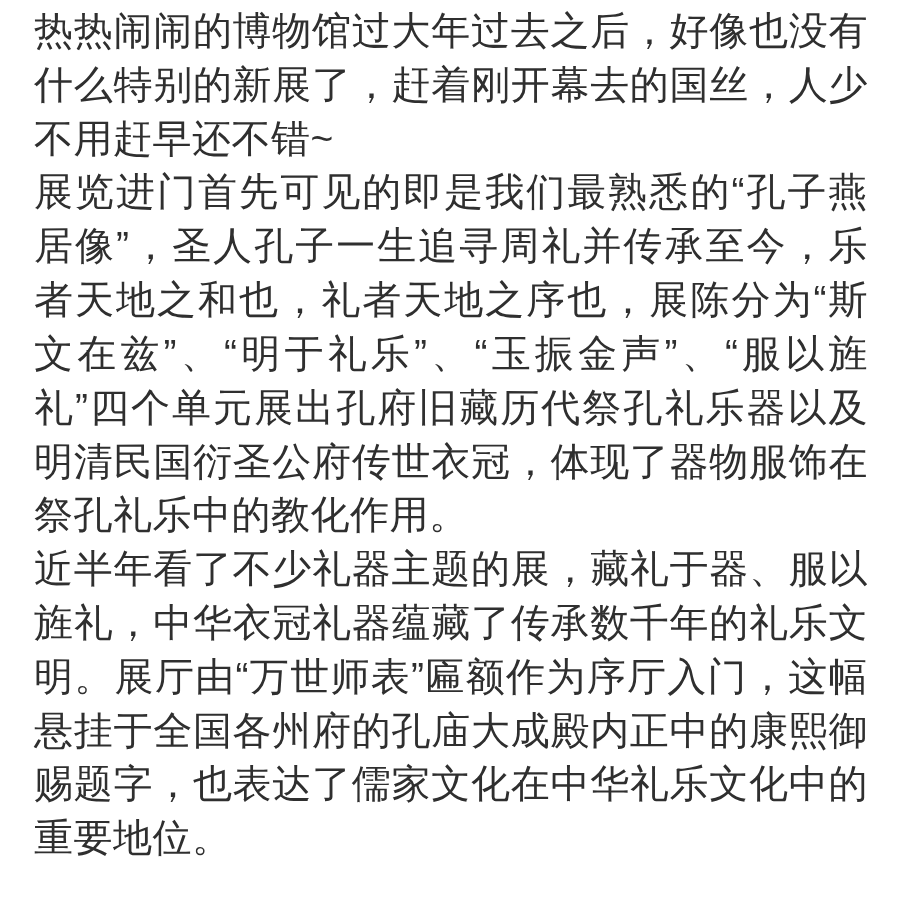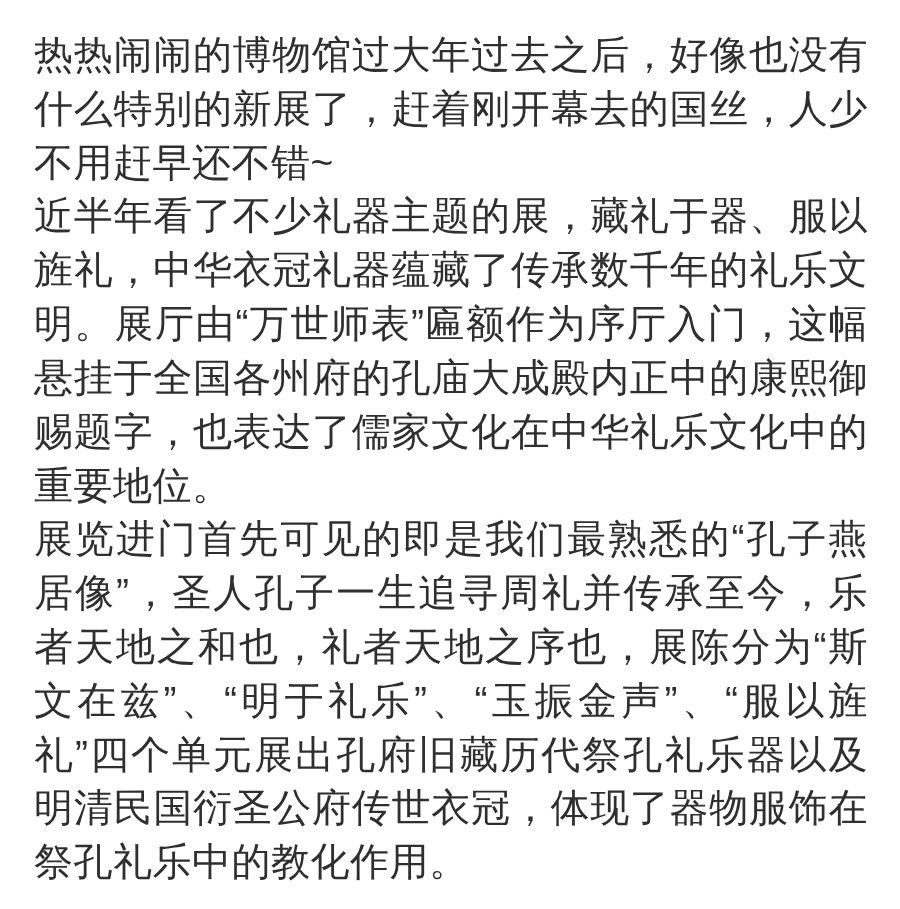--- a/index.html
+++ b/index.html
@@ -10,34 +10,34 @@
   body {
     width: 900px;
     height: 909px;
     font-family: "Liberation Sans", sans-serif;
     color: #2b2b2b;
     overflow: hidden;
   }
   .article {
     box-sizing: border-box;
     width: 900px;
-    padding: 28px 32px 0 34px;
+    padding: 4px 32px 0 34px;
   }
   .para {
     margin: 0;
     font-size: 39px;
     line-height: 1.38;
     letter-spacing: 0.5px;
     text-align: justify;
     text-justify: inter-ideograph;
     color: #2f2f2f;
     font-weight: 400;
     word-break: break-all;
   }
 </style>
 </head>
 <body>
 
 <div class="article">
   <p class="para">热热闹闹的博物馆过大年过去之后，好像也没有什么特别的新展了，赶着刚开幕去的国丝，人少不用赶早还不错~</p>
+  <p class="para">展览进门首先可见的即是我们最熟悉的“孔子燕居像”，圣人孔子一生追寻周礼并传承至今，乐者天地之和也，礼者天地之序也，展陈分为“斯文在兹”、“明于礼乐”、“玉振金声”、“服以旌礼”四个单元展出孔府旧藏历代祭孔礼乐器以及明清民国衍圣公府传世衣冠，体现了器物服饰在祭孔礼乐中的教化作用。</p>
   <p class="para">近半年看了不少礼器主题的展，藏礼于器、服以旌礼，中华衣冠礼器蕴藏了传承数千年的礼乐文明。展厅由“万世师表”匾额作为序厅入门，这幅悬挂于全国各州府的孔庙大成殿内正中的康熙御赐题字，也表达了儒家文化在中华礼乐文化中的重要地位。</p>
-  <p class="para">展览进门首先可见的即是我们最熟悉的“孔子燕居像”，圣人孔子一生追寻周礼并传承至今，乐者天地之和也，礼者天地之序也，展陈分为“斯文在兹”、“明于礼乐”、“玉振金声”、“服以旌礼”四个单元展出孔府旧藏历代祭孔礼乐器以及明清民国衍圣公府传世衣冠，体现了器物服饰在祭孔礼乐中的教化作用。</p>
 </div>
 
 </body></html>

